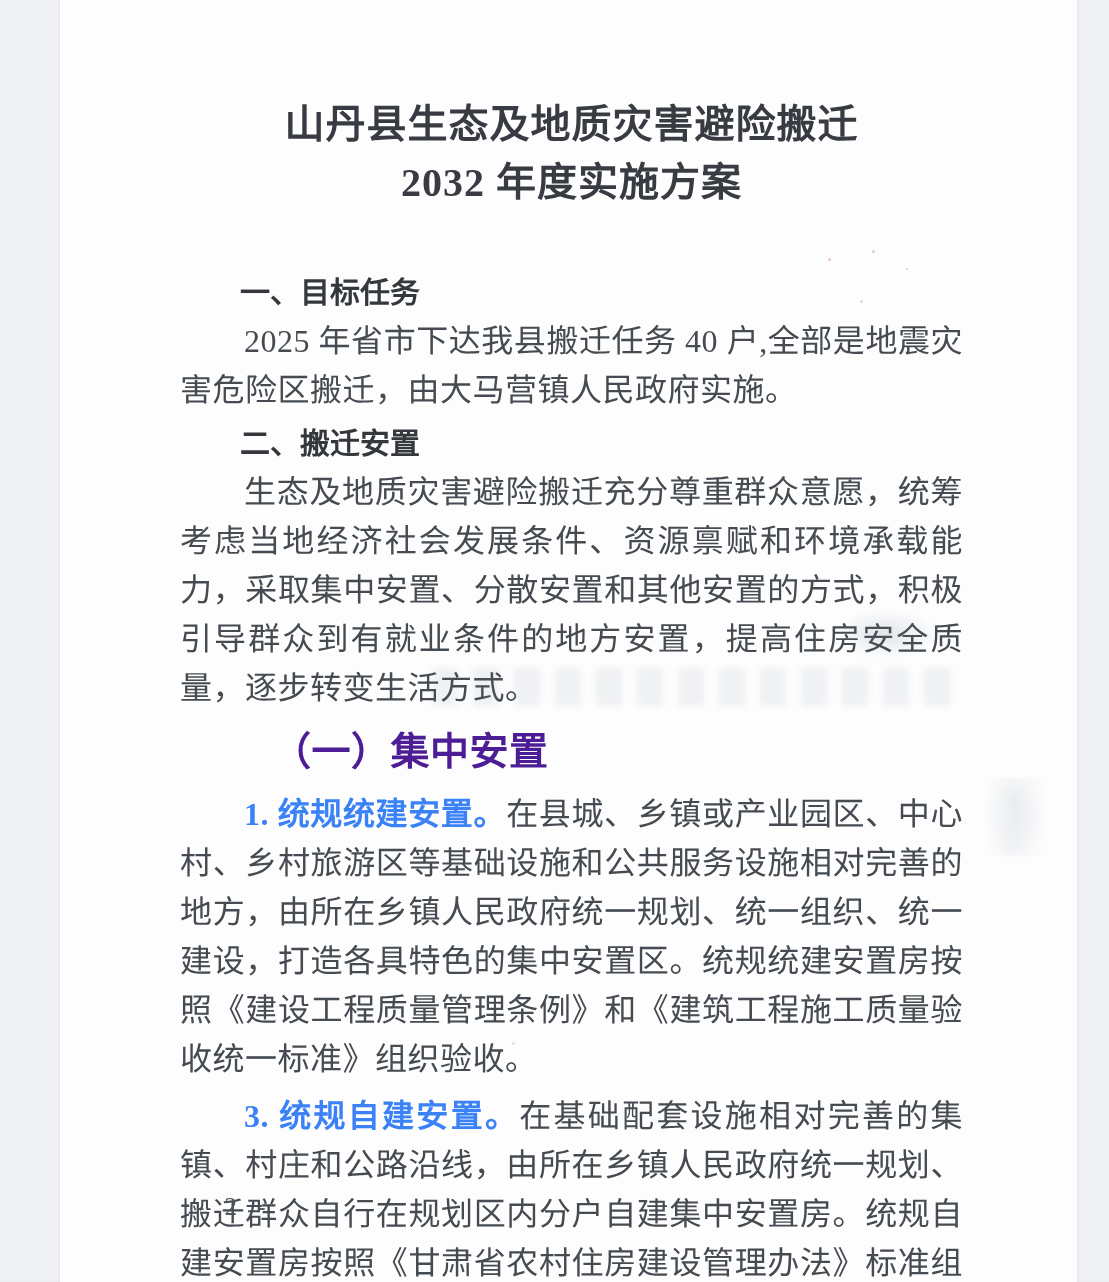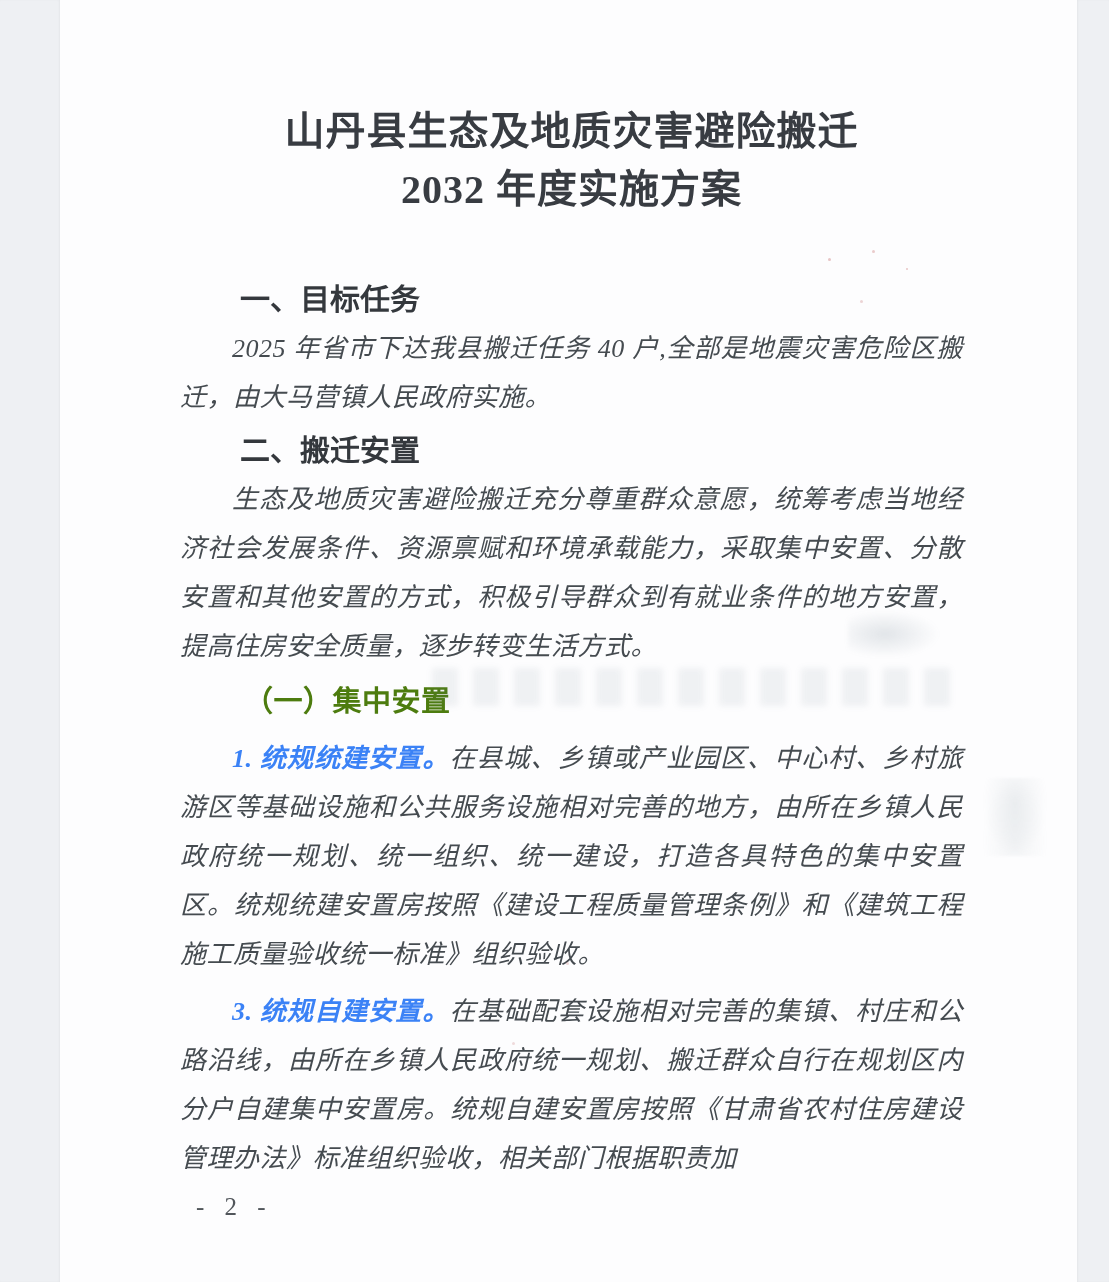--- a/index.html
+++ b/index.html
@@ -8,21 +8,21 @@
     width:1109px;height:1282px;
     margin:0 auto;
     background:#fdfdfe;
     overflow:hidden;
     font-family:"Liberation Serif","DejaVu Serif",serif;
   }
   .strip{position:absolute;top:0;bottom:0;background:#eef0f3;}
   .strip.left{left:0;width:60px;box-shadow:inset -1px 0 2px rgba(0,0,0,.04);}
   .strip.right{right:0;width:32px;box-shadow:inset 1px 0 2px rgba(0,0,0,.04);}
   .doc{
-    position:absolute;left:60px;top:7px;width:1017px;height:1108px;
+    position:absolute;left:60px;top:0;width:1017px;height:1108px;
     background:#fdfdfe;
     box-sizing:border-box;
     padding:96px 114px 12px 120px;
     color:#454b50;
   }
   .title{
     margin:0;
     font-size:40px;line-height:58px;
     font-weight:700;
     text-align:center;
@@ -34,34 +34,33 @@
     margin:0;
     font-size:30px;line-height:49px;
     font-weight:700;
     font-family:Liberation Serif, serif;
     color:#34383d;
     padding-left:2em;
   }
   .sec-heading.first{margin-top:56px;}
   .sec-heading.second{margin-top:4px;}
   .sub-heading{
-    margin:6px;
-    font-size:29px;line-height:49px;
+    margin:14px;
+    font-size:39px;line-height:49px;
     font-weight:700;
-    color:#4d7c0f;
+    color:#4c1d95;
     padding-left:2em;
     letter-spacing:.5px;
   }
   .body-p{
     margin:0;
-    font-size:26px;line-height:49px;
+    font-size:32px;line-height:49px;
     text-align:justify;
     text-indent:2em;
     letter-spacing:.5px;
-    font-style:italic;
   }
   .body-p.item{margin-top:8px;}
   .body-p .lead{font-weight:700;color:#3b82f6;}
   .pagenum{
     position:absolute;left:196px;top:1193px;
     font-size:25px;color:#51565b;
     letter-spacing:7px;
     font-family:"Liberation Serif","DejaVu Serif",serif;
   }
   

